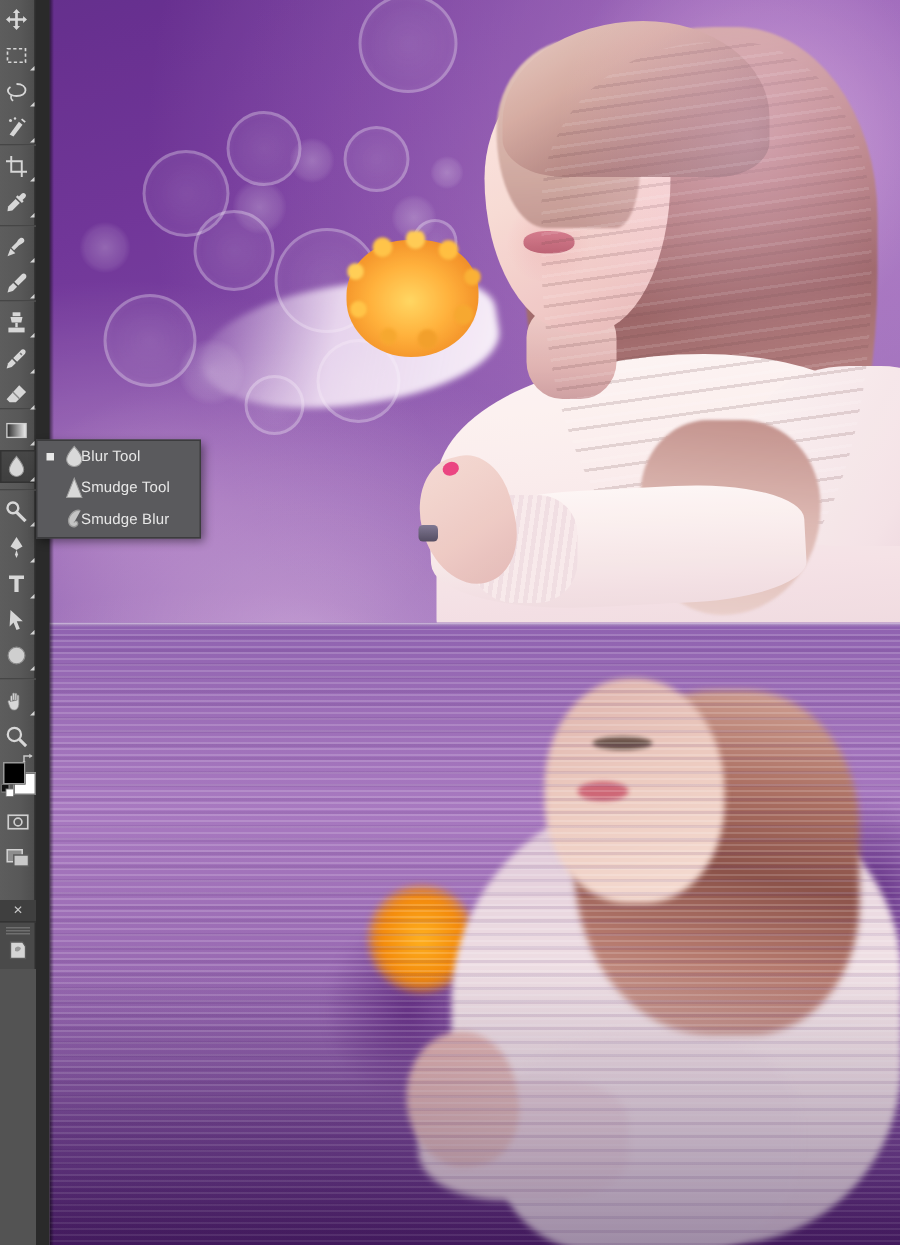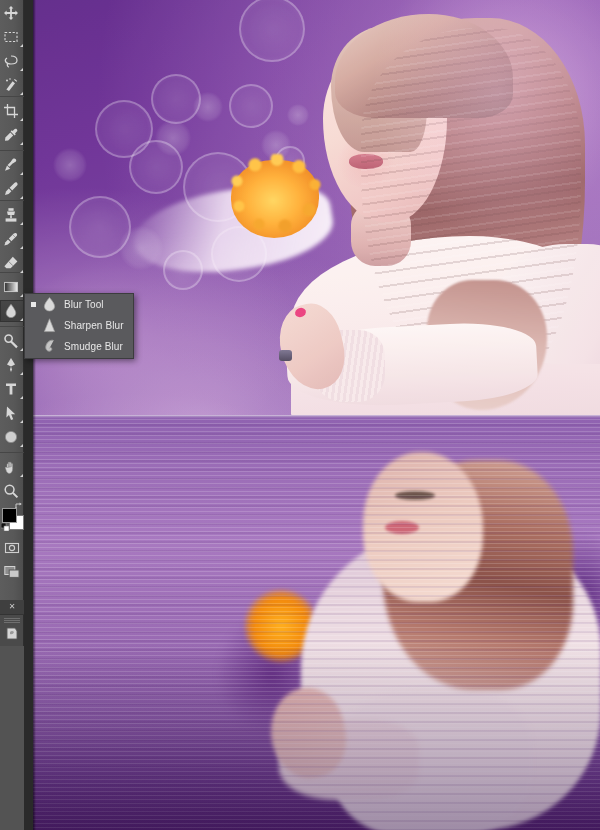--- a/index.html
+++ b/index.html
@@ -370,21 +370,21 @@
   .fly-item{
     position:relative;height:21px;display:flex;align-items:center;
     color:#e7e7e7;font-size:10px;letter-spacing:.1px;
   }
   .fly-bullet{
     position:absolute;left:6px;top:8px;width:5px;height:5px;background:#e9e9e9;
   }
   .fly-ico{
     position:absolute;left:16px;top:2px;width:17px;height:17px;
   }
-  .fly-label{margin-left:39px;}
+  .fly-label{margin-left:29px;}
 </style>
 </head>
 <body>
 
 <div id="app">
 
   <div id="canvas-wrap">
     <div id="canvas">
 
       <div class="bg-base"></div>
@@ -656,21 +656,21 @@
         <div class="fly-bullet"></div>
         <svg class="fly-ico" viewBox="0 0 17 17">
           <path d="M8.5 1.6 C8.5 1.6 3.4 7.2 3.4 10.4 C3.4 13 5.7 15 8.5 15 C11.3 15 13.6 13 13.6 10.4 C13.6 7.2 8.5 1.6 8.5 1.6 Z" fill="#d9d9d9" stroke="#9d9d9d" stroke-width=".7"></path>
         </svg>
         <span class="fly-label">Blur Tool</span>
       </div>
       <div class="fly-item">
         <svg class="fly-ico" viewBox="0 0 17 17">
           <path d="M8.5 1.8 L13.6 14.6 H3.4 Z" fill="#d9d9d9" stroke="#9d9d9d" stroke-width=".7"></path>
         </svg>
-        <span class="fly-label">Sharpen Blur</span>
+        <span class="fly-label">Smudge Tool</span>
       </div>
       <div class="fly-item">
         <svg class="fly-ico" viewBox="0 0 17 17">
           <path d="M12.6 2.6 C11 1.6 8.4 2.4 6.6 4.6 C5 6.6 4.4 9 5 10.8 C5.6 12.6 7.4 13.6 9.2 13 C10.6 12.6 11.2 11.2 10.6 10.2 C10 9.2 8.6 9.4 8.4 10.4" fill="#c4c4c4" stroke="#9a9a9a" stroke-width=".9"></path>
         </svg>
         <span class="fly-label">Smudge Blur</span>
       </div>
     </div>
 
 </div>

